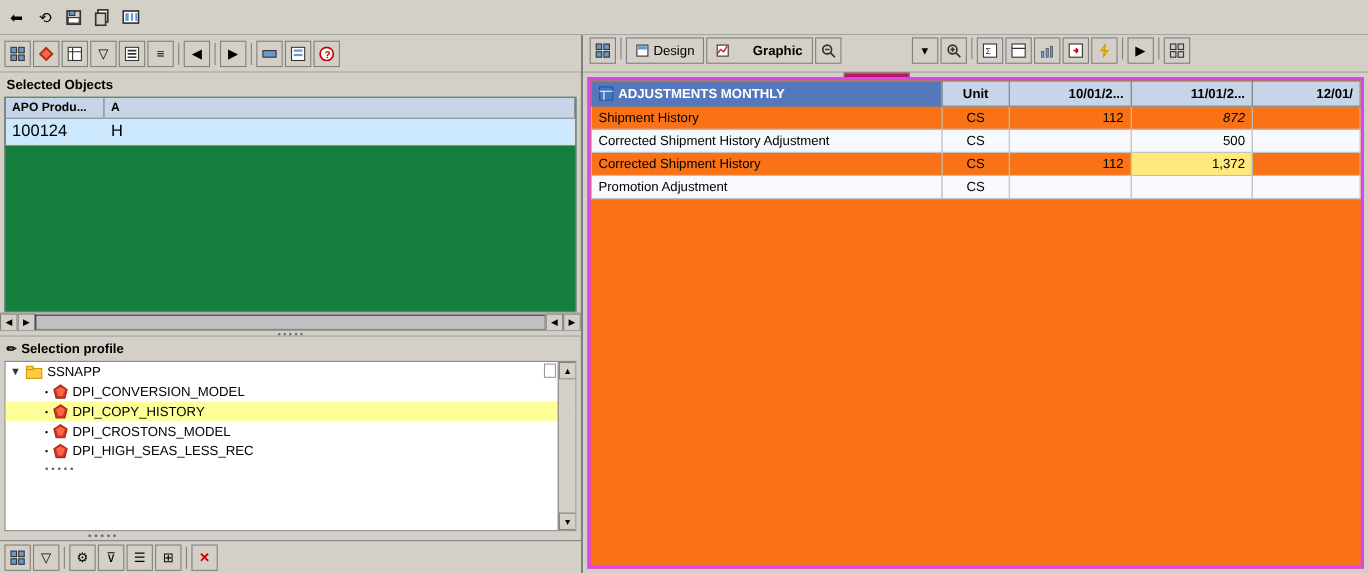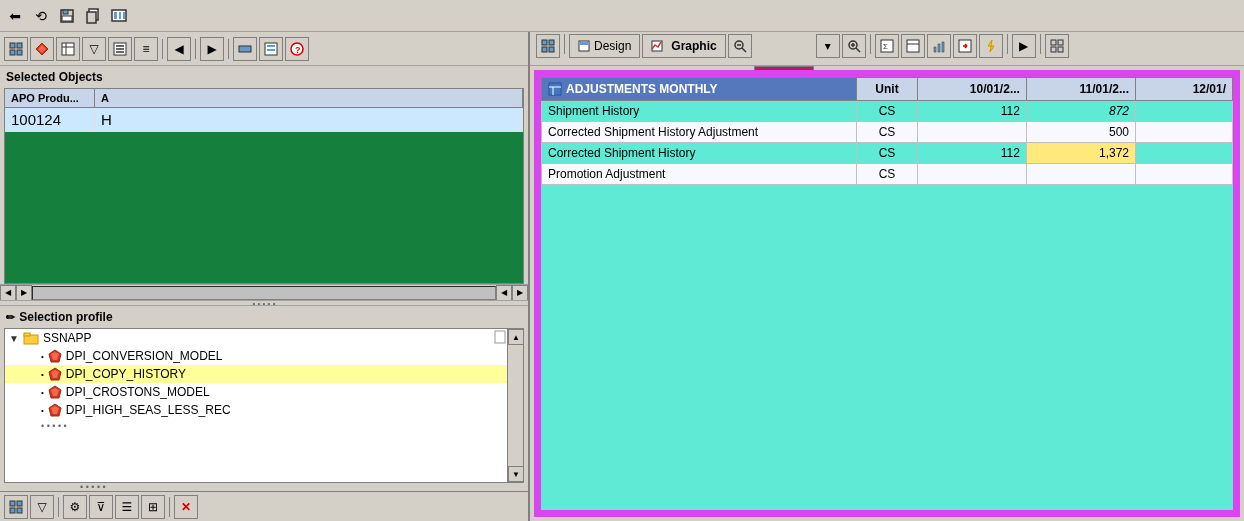--- a/index.html
+++ b/index.html
@@ -286,21 +286,21 @@
       background: #d4d0c8;
       cursor: pointer;
       font-size: 12px;
     }
 
     .btn-graphic {
       height: 24px;
       padding: 0 8px;
       display: flex;
       align-items: center;
-      gap: 8px;
+      gap: 21px;
       border: 1px solid #808080;
       background: #d4d0c8;
       cursor: pointer;
       font-size: 12px;
       font-weight: bold;
     }
 
     .zoom-btn {
       width: 24px;
       height: 24px;
@@ -323,23 +323,23 @@
       min-width: 60px;
       justify-content: center;
       font-size: 12px;
       margin-top: 32px;
     }
 
     
     .data-grid-container {
       flex: 1;
       overflow: auto;
-      background: #5eead4;
+      background: #f97316;
       margin: 4px;
-      border: 7px solid #d946ef;
+      border: 3px solid #d946ef;
     }
 
     .data-table {
       border-collapse: collapse;
       width: 100%;
       font-size: 12px;
     }
 
     .data-table th {
       background: #c8d4e8;

